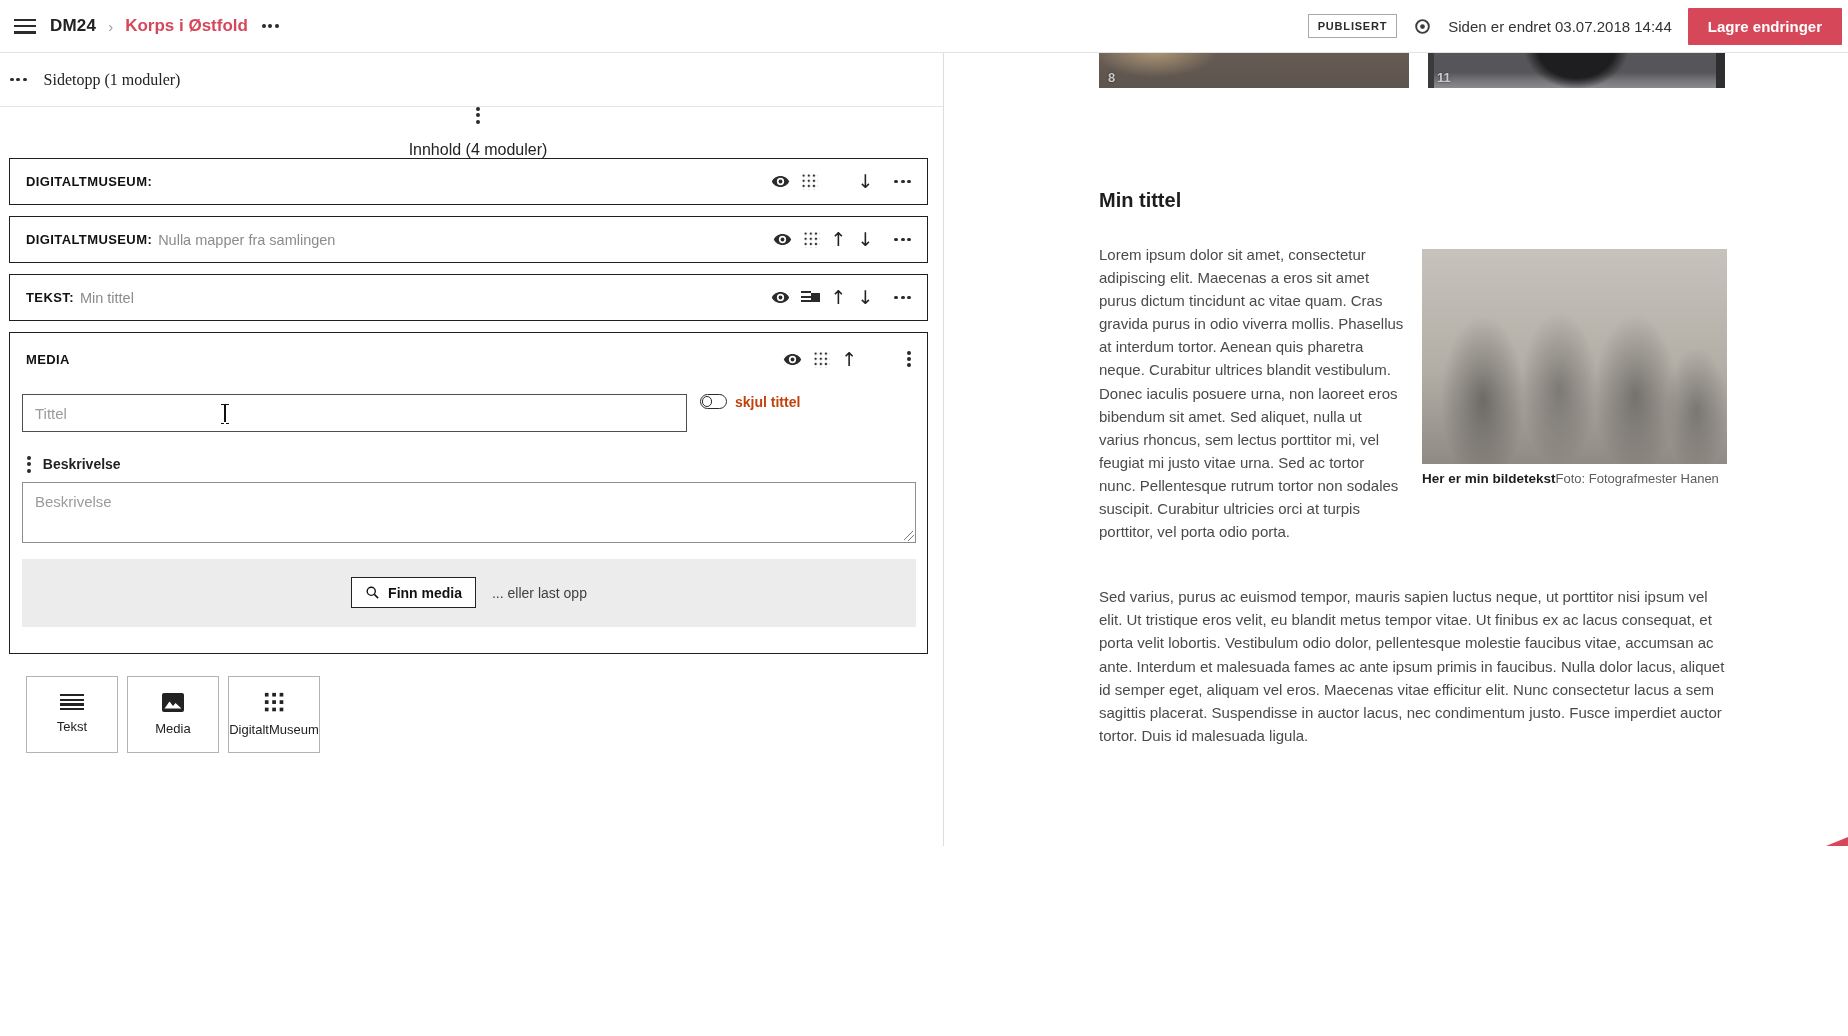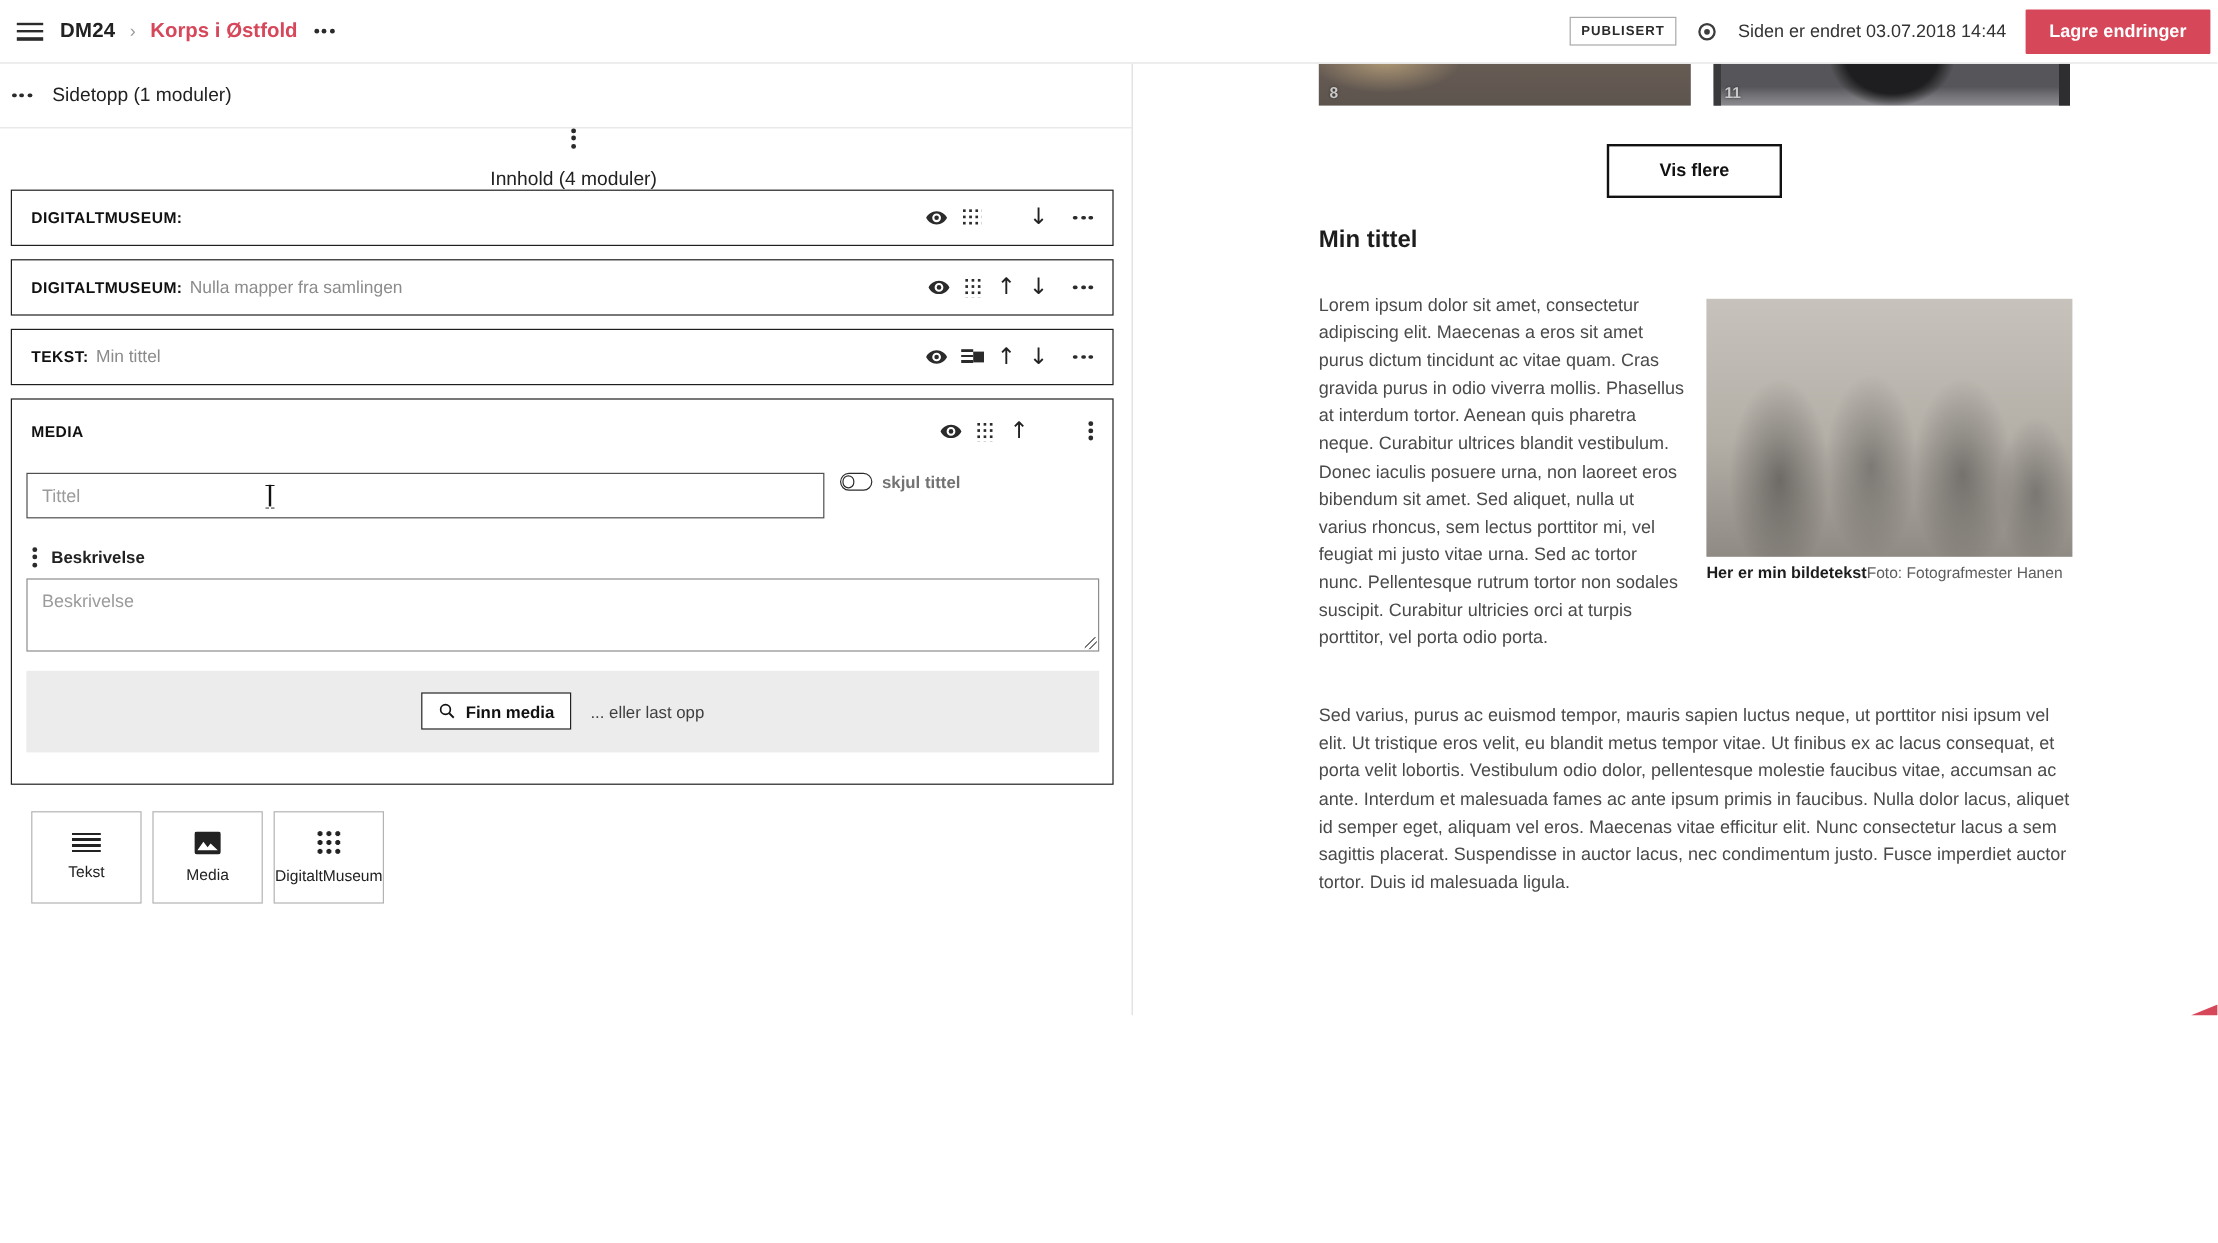--- a/index.html
+++ b/index.html
@@ -38,41 +38,41 @@
   .text-img-icon { width:19px; height:15px; position:relative; }
   .text-img-icon .lines { position:absolute; left:0; top:1px; width:10px; height:13px;
     background:repeating-linear-gradient(to bottom, #2b2b2b 0 2px, transparent 2px 4.6px); }
   .text-img-icon .block { position:absolute; right:0; top:3px; width:9px; height:9px; background:#2b2b2b; }
 
   
   .left-panel { position:absolute; top:53px; left:0; width:944px; bottom:0;
                 border-right:1px solid #ddd; background:#fff; }
   .section-row { height:54px; display:flex; align-items:center; gap:17px; padding-left:10px;
                  font-size:16px; color:#222; }
-  .section-row.first { border-bottom:1px solid #e4e4e4; }
+  .section-row.first { border-bottom:1px solid #e4e4e4;font-family:Liberation Serif, serif; }
   .section-row.second { padding-left:13px; height:51px;flex-direction:column; }
   .modules { padding-left:9px; width:928px; }
   .module { width:919px; border:1px solid #1f1f1f; background:#fff; margin-bottom:11px; }
   .module-row { height:45px; display:flex; align-items:center; padding:0 16px; }
   .module.expanded .module-row { height:52px; }
   .m-label { font-size:13px; font-weight:700; letter-spacing:.4px; color:#111; white-space:nowrap; }
   .m-sub { font-size:14.5px; color:#8b8b8b; margin-left:6px; white-space:nowrap; }
   .row-icons { margin-left:auto; display:flex; align-items:center; gap:11px; }
   .row-icons .last { margin-left:10px; }
 
   .media-body { padding:9px 12px 0 12px; }
   .title-line { display:flex; align-items:flex-start; position:relative; }
   .tittel-input { width:665px; height:38px; border:1px solid #4f4f4f; font-size:15px;
                   padding:0 12px; font-family:inherit; color:#222; }
   .tittel-input::placeholder { color:#9b9b9b; }
   .toggle-pill { margin-left:13px; width:27px; height:15px; border:1.6px solid #2b2b2b;
                  border-radius:9px; display:inline-flex; align-items:center; cursor:pointer; flex:0 0 auto; }
   .toggle-knob { width:10.5px; height:10.5px; border:1.6px solid #2b2b2b; border-radius:50%;
                  margin-left:.6px; background:#fff; }
-  .hide-title-label { margin-left:8px; font-size:14px; font-weight:700; color:#737373; }
+  .hide-title-label { margin-left:8px; font-size:14px; font-weight:700; color:#c2410c; }
   .cursor-ibeam { position:absolute; left:198px; top:10px; width:10px; height:18px; pointer-events:none; }
   .cursor-ibeam:before { content:""; position:absolute; left:4px; top:0; width:1.8px; height:18px; background:#111; }
   .cursor-ibeam:after { content:""; position:absolute; left:1px; top:0; width:8px; height:18px;
      border-top:1.8px solid #111; border-bottom:1.8px solid #111;
      -webkit-mask:linear-gradient(90deg,#000 0 3px,transparent 3px calc(100% - 3px),#000 calc(100% - 3px));
              mask:linear-gradient(90deg,#000 0 3px,transparent 3px calc(100% - 3px),#000 calc(100% - 3px)); }
   .desc-label-row { display:flex; align-items:center; gap:12px; margin-top:24px; padding-left:5px;
                     font-size:14px; font-weight:700; color:#222; }
   .desc-wrap { position:relative; margin-top:9px; width:894px; }
   .desc-area { width:894px; height:61px; border:1px solid #8d8d8d; resize:none; font-size:15px;
@@ -365,23 +365,20 @@
 
     <div class="thumbs">
       <div class="thumb thumb-1">
         <span class="thumb-num">8</span>
       </div>
       <div class="thumb thumb-2">
         <span class="thumb-num">11</span>
       </div>
     </div>
 
-    <div class="vis-flere-wrap">
-      <button class="vis-flere-btn">Vis flere</button>
-    </div>
 
     <h2 class="article-title">Min tittel</h2>
 
     <div class="article">
       <figure class="fig">
         <div class="fig-img"></div>
         <figcaption class="fig-caption">
           <span class="cap-bold">Her er min bildetekst</span><span class="cap-credit">Foto: Fotografmester Hanen</span>
         </figcaption>
       </figure>

